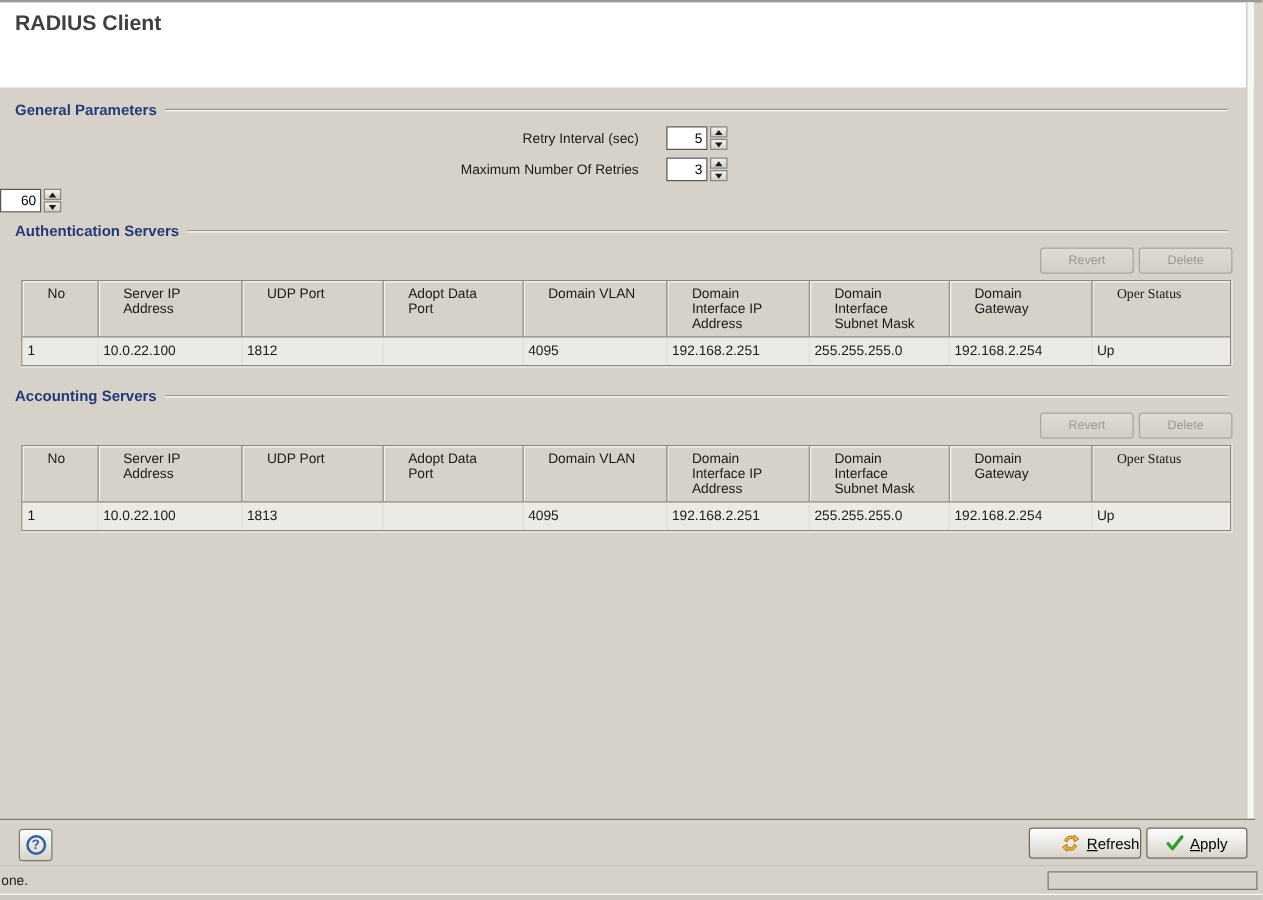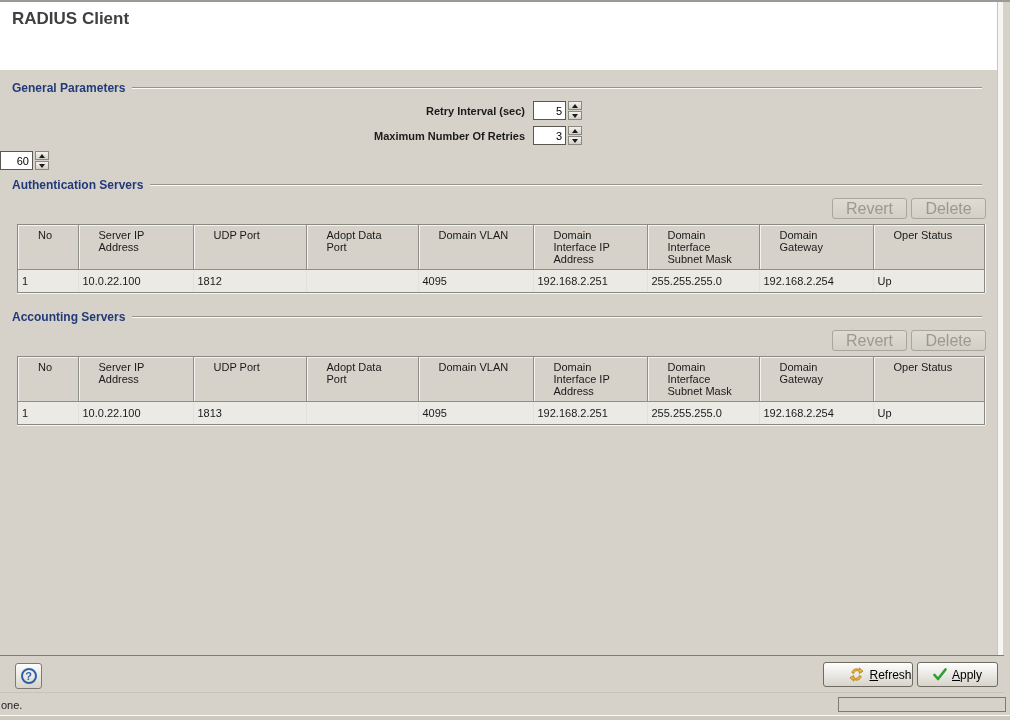--- a/index.html
+++ b/index.html
@@ -17,49 +17,49 @@
   .page-title { position:absolute; left:12px; top:7px; font-size:17px; font-weight:bold; color:#404040; letter-spacing:0px; }
   .right-track { position:absolute; left:997px; top:2px; width:6px; height:653px; background:#f7f6f2; border-left:1px solid #c9c6be; }
 
   
   .section-head { position:absolute; left:12px; width:980px; display:flex; align-items:center; }
   .section-title { font-size:12px; font-weight:bold; color:#233a78; white-space:nowrap; }
   .section-rule { flex:1; height:2px; margin-left:7px; margin-right:10px; border-top:1px solid #98948c; border-bottom:1px solid #fbfaf7; }
 
   
   .param-row { position:absolute; left:0; height:21px; display:flex; align-items:center; }
-  .param-label { display:inline-block; width:533px; text-align:right; padding-right:8px; line-height:20px;font-weight:bold; }
+  .param-label { display:inline-block; width:533px; text-align:right; padding-right:22px; line-height:20px; }
   .spin-input {
     width:33px; height:19px; border:1px solid #5a574f; background:#fff;
     font-family:"Liberation Sans",sans-serif; font-size:11px; text-align:right; padding:1px 3px 1px 1px;
   }
   .spinner { display:inline-flex; flex-direction:column; margin-left:2px; gap:1px; }
   .spin-btn {
     width:14px; height:9px; background:linear-gradient(#f4f2ee,#d3d0c8);
     border:1px solid #8b887f; display:flex; align-items:center; justify-content:center; padding:0; cursor:default;
   }
   .tri-up { width:0; height:0; border-left:3px solid transparent; border-right:3px solid transparent; border-bottom:4px solid #1a1a1a; }
   .tri-down { width:0; height:0; border-left:3px solid transparent; border-right:3px solid transparent; border-top:4px solid #1a1a1a; }
 
   
   .btn-disabled {
     position:absolute; width:75px; height:21px; border:1px solid #aaa69c; border-radius:3px;
-    background:linear-gradient(#dedbd3,#d2cfc6); color:#9c988e; font-size:16px;
+    background:linear-gradient(#dedbd3,#d2cfc6); color:#9c988e; font-size:10px;
     text-align:center; line-height:19px;
   }
 
   
   .srv-table-wrap { position:absolute; left:17px; width:968px; border:1px solid #8a8a84; box-shadow:0 1px 0 #f6f5f1, 1px 0 0 #f6f5f1; }
   table.srv { border-collapse:collapse; table-layout:fixed; width:966px; }
   table.srv th {
     height:43px; background:#d6d2ca; font-weight:normal; text-align:left; vertical-align:top;
     padding:4px 20px; border-right:1px solid #8f8f89; border-bottom:1px solid #8f8f89;
     box-shadow: inset 1px 1px 0 rgba(255,255,255,0.75); font-size:11px;
   }
-  table.srv th:last-child { border-right:none; }
+  table.srv th:last-child { border-right:none;font-family:Liberation Serif, serif; }
   table.srv td {
     height:22px; background:#ebeae5; padding:2px 4px; vertical-align:middle;
     border-right:1px solid #e2e1db; font-size:11px;
   }
   table.srv td:last-child { border-right:none; }
 
   
   .toolbar-line { position:absolute; left:0; top:655px; width:1004px; border-top:1px solid #807d75; }
   .help-btn {
     position:absolute; left:15px; top:663px; width:27px; height:26px;

